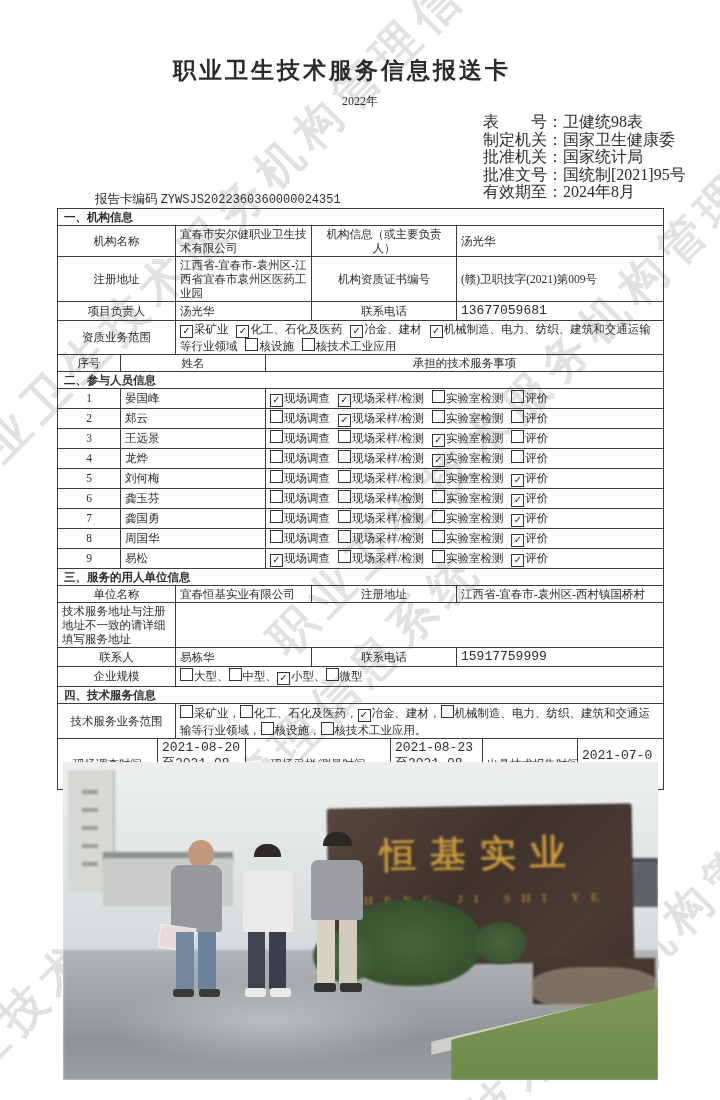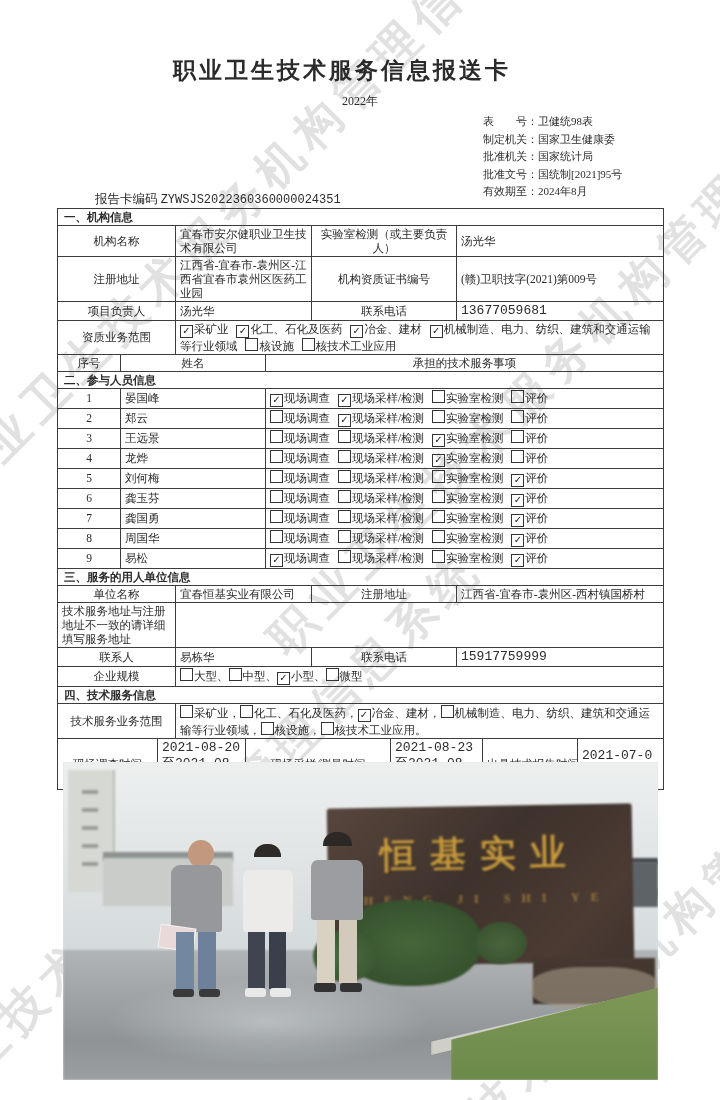--- a/index.html
+++ b/index.html
@@ -15,21 +15,21 @@
   .wm2{left:-170px;top:1160px;}
   .wm3{left:300px;top:1255px;}
   .wm4{left:255px;top:625px;}
 
   .content{position:absolute;inset:0;z-index:2;}
 
   .title{position:absolute;left:0;top:55px;width:684px;margin:0;text-align:center;
          font-size:23px;font-weight:bold;letter-spacing:3px;}
   .year{position:absolute;left:0;top:93px;width:720px;text-align:center;font-size:12px;}
 
-  .meta{position:absolute;left:483px;top:113px;font-size:11px;line-height:17.5px;}
+  .meta{position:absolute;left:483px;top:113px;font-size:16px;line-height:17.5px;}
   .meta-row span{display:inline;}
   .report-code{position:absolute;left:95px;top:191px;font-size:12.5px;}
   .report-code .code{font-family:"Liberation Mono","DejaVu Sans Mono",monospace;font-size:12px;letter-spacing:0;}
 
   
   .form{position:absolute;left:57px;top:208px;width:606px;}
   table.t{border-collapse:collapse;table-layout:fixed;width:606px;margin-top:-1px;
           font-size:11.5px;line-height:1.22;}
   table.t:first-child{margin-top:0;}
   .t td{border:1px solid #3c3c3c;padding:1px 4px;background:transparent;vertical-align:middle;
@@ -145,21 +145,21 @@
             <col style="width:145px">
             <col style="width:207px">
           </colgroup>
         <tbody>
             <tr>
               <td class="head" colspan="4">一、机构信息</td>
             </tr>
         <tr>
           <td class="lbl">机构名称</td>
           <td class="val">宜春市安尔健职业卫生技术有限公司</td>
-          <td class="lbl">实验室检测（或主要负责人）</td>
+          <td class="lbl">机构信息（或主要负责人）</td>
           <td class="val">汤光华</td>
         </tr>
         <tr>
           <td class="lbl">注册地址</td>
           <td class="val">江西省-宜春市-袁州区-江西省宜春市袁州区医药工业园</td>
           <td class="lbl">机构资质证书编号</td>
           <td class="val">(赣)卫职技字(2021)第009号</td>
         </tr>
         <tr>
           <td class="lbl">项目负责人</td>

